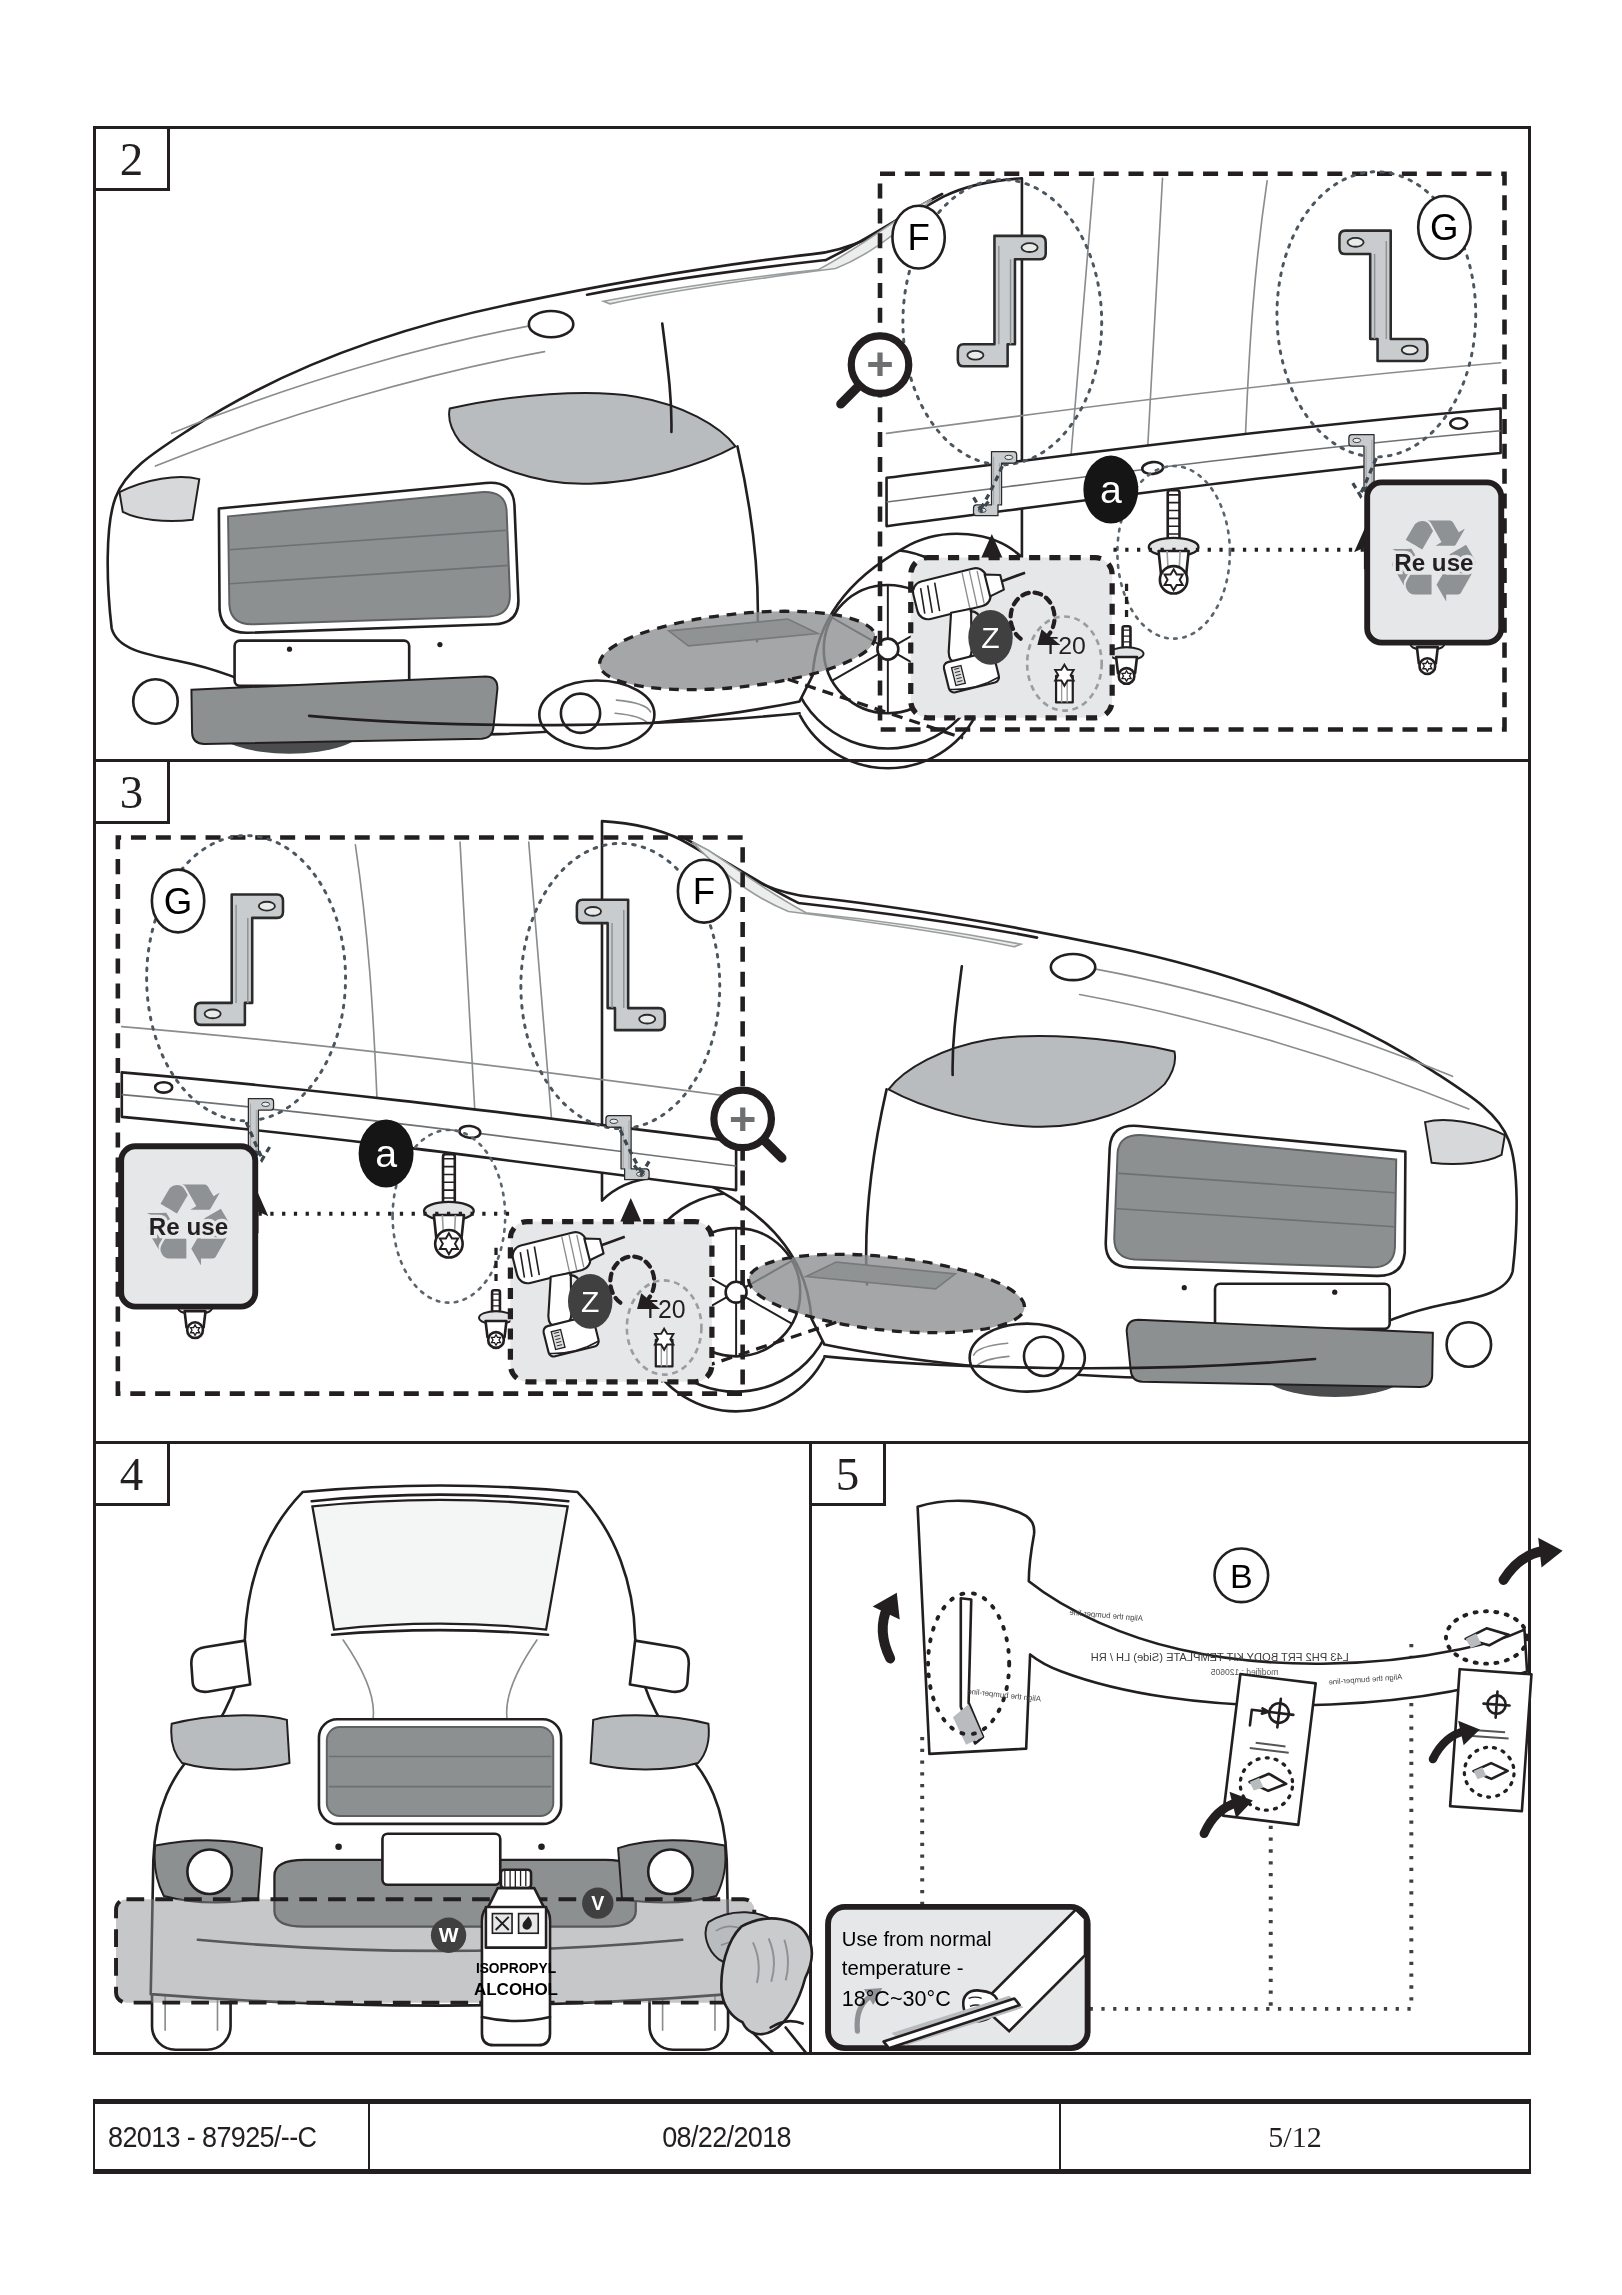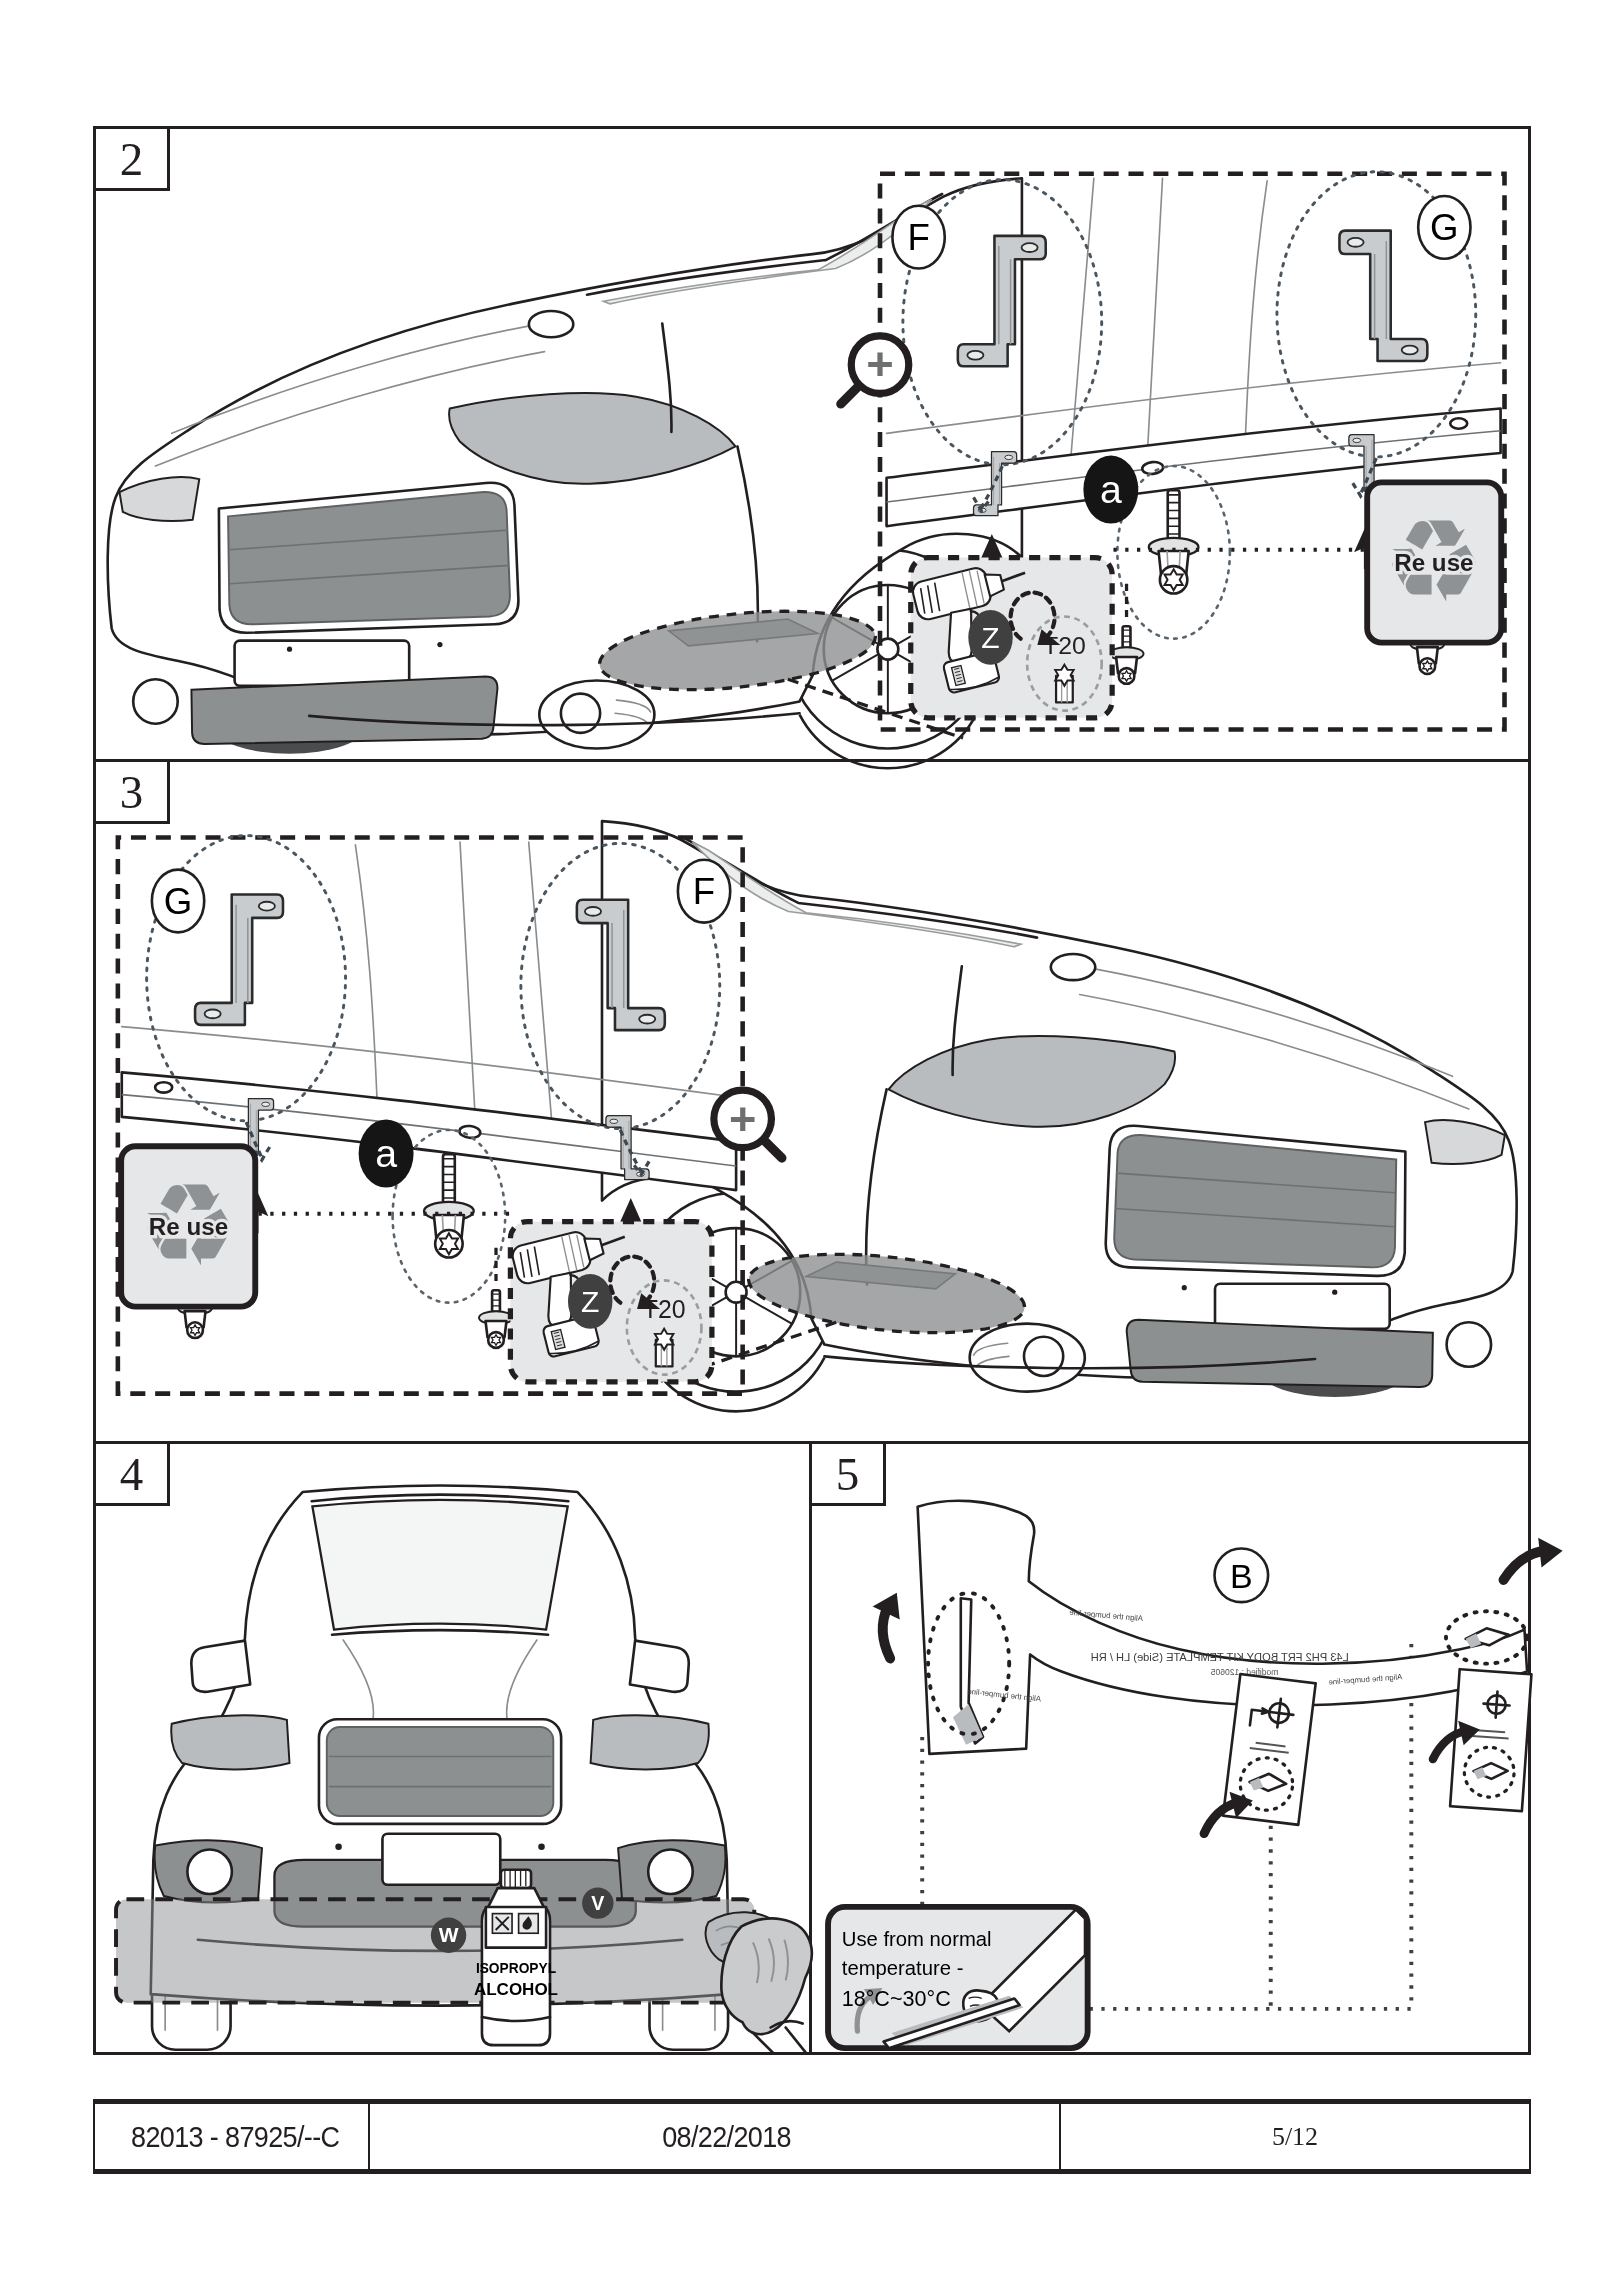--- a/index.html
+++ b/index.html
@@ -7,23 +7,23 @@
   .abs{position:absolute;}
   .frame{left:93px;top:126px;width:1438px;height:1929px;border:3.3px solid #231f20;box-sizing:border-box;}
   .hdiv{left:93px;width:1438px;height:3.3px;background:#231f20;}
   .vdiv{left:809px;top:1441px;width:3.3px;height:614px;background:#231f20;}
   .pnum{width:77px;height:65px;background:#fff;border:3.3px solid #231f20;box-sizing:border-box;
         font-family:"Liberation Serif",serif;font-size:47px;display:flex;align-items:center;justify-content:center;z-index:5;}
   .footer{left:93px;top:2099px;width:1438px;height:75px;box-sizing:border-box;
           border-top:5.9px solid #231f20;border-bottom:5.9px solid #231f20;border-left:2.6px solid #231f20;border-right:2.6px solid #231f20;
           display:flex;align-items:stretch;z-index:4;}
   .fcell{display:flex;align-items:center;justify-content:center;font-size:30px;}
-  .fcell.c1{width:275px;border-right:2.6px solid #231f20;justify-content:flex-start;padding-left:36px;box-sizing:border-box;}
+  .fcell.c1{width:275px;border-right:2.6px solid #231f20;justify-content:flex-start;padding-left:13px;box-sizing:border-box;}
   .fcell.c2{width:665px;border-right:2.6px solid #231f20;margin-left:24px;}
-  .fcell.c3{flex:1;font-family:"Liberation Serif",serif;font-size:26px;}
+  .fcell.c3{flex:1;font-family:"Liberation Serif",serif;font-size:30px;}
   .cond{display:inline-block;transform:scaleX(.9);transform-origin:left center;letter-spacing:-0.7px;}
   svg{position:absolute;overflow:visible;}
   svg text{font-family:"Liberation Sans",sans-serif;}
   .ink{stroke:#231f20;fill:none;stroke-width:4;stroke-linecap:round;stroke-linejoin:round;}
   .fw{fill:#fff;stroke:#231f20;stroke-width:4;stroke-linejoin:round;}
   .thin{stroke:#8a8d8f;fill:none;stroke-width:2.5;stroke-linecap:round;}
 </style>
 </head>
 <body>
 

